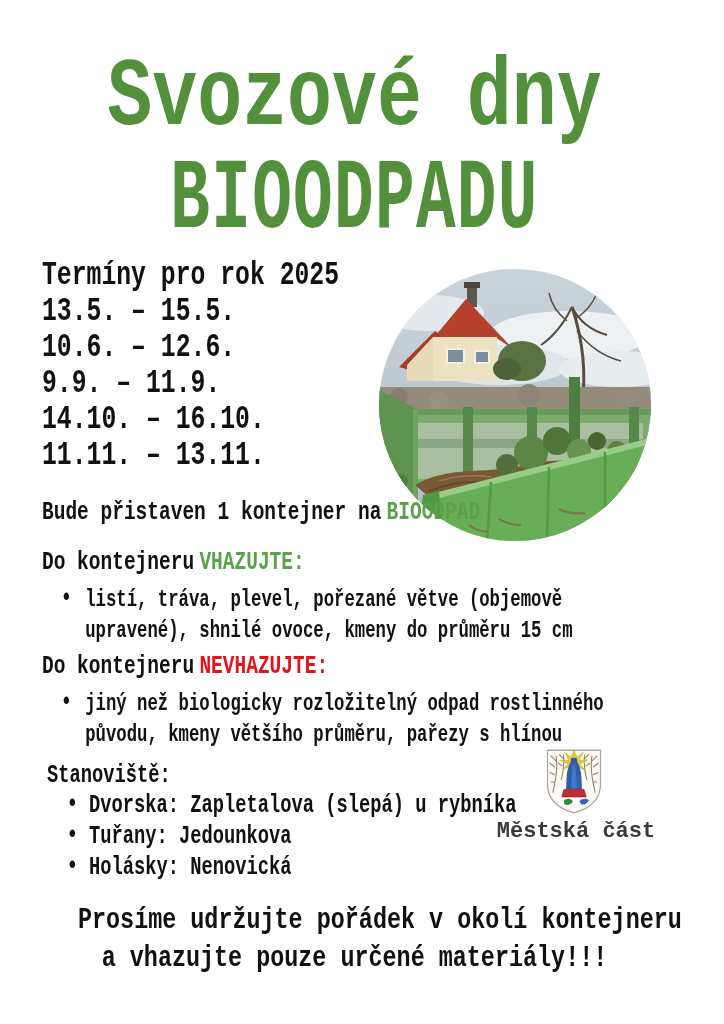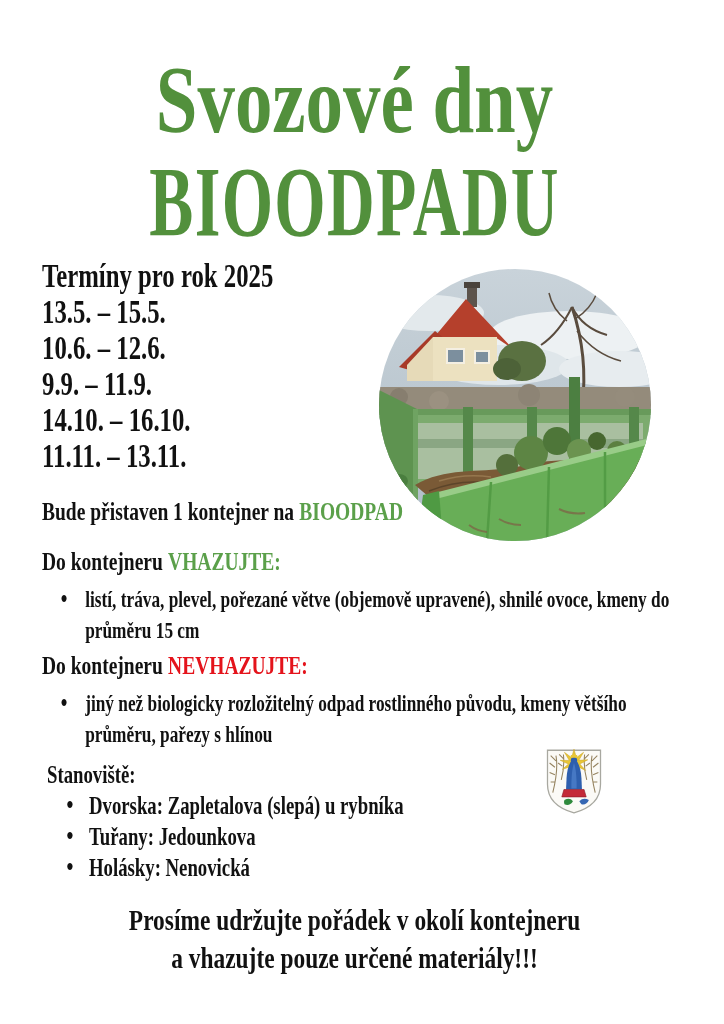--- a/index.html
+++ b/index.html
@@ -1,17 +1,17 @@
 <!DOCTYPE html>
 <html><head>
 <meta charset="utf-8">
 <style>
   html,body{margin:0;padding:0;background:#ffffff;}
   .page{position:relative;width:709px;height:1024px;background:#ffffff;overflow:hidden;
-        font-family:Liberation Serif, serif;color:#111111;}
+        font-family:Liberation Mono, monospace;color:#111111;}
   .abs{position:absolute;}
 
   
   .t1{left:0;right:0;top:44px;text-align:center;font-weight:bold;font-size:96px;
       color:#52903c;transform:scaleX(0.78);transform-origin:50% 0;white-space:nowrap;}
   .t2{left:0;right:0;top:144px;text-align:center;font-weight:bold;font-size:100px;
       color:#52903c;transform:scaleX(0.66);transform-origin:50% 0;white-space:nowrap;letter-spacing:2px;}
 
   
   .cl{transform:scaleX(0.75);transform-origin:0 0;}
@@ -175,18 +175,19 @@
     <path d="M30,3 L32.2,11 L39,6 L34.5,13.5 L43,13 L35.5,17 L41,23 L33.5,19.5 L32,28 L30,20.5 L26,27 L26.8,19.5 L19,22 L24.8,17 L17,13.5 L25.6,13.6 L21,6 L27.8,11 Z" fill="#e9c636" stroke="#c9a422" stroke-width="0.5"></path>
     <circle cx="30" cy="13.5" r="3" fill="#2e5fae"></circle>
     <rect x="27" y="8.5" width="6" height="2.5" fill="#e9c636"></rect>
     <path d="M30,11 C25.5,15 23.5,22 23,30 L22.5,41 H37.5 L37,30 C36.5,22 34.5,15 30,11 Z" fill="#2e5fae"></path>
     <path d="M30,16 C28,22 27.5,30 27.5,40 L32.5,40 C32.5,30 32,22 30,16 Z" fill="#4a7cc8" opacity="0.85"></path>
     <path d="M20.5,41 H39.5 L41.5,48 H18.5 Z" fill="#c42a38" stroke="#8d1d29" stroke-width="0.6"></path>
     <path d="M21,51 q5,-3 8,1 q-3,5 -8,3 q-1,-2 0,-4 Z" fill="#2f8a3c"></path>
     <path d="M35,52 q4,-4 9,-1 q-2,5 -7,4 Z" fill="#3566b2"></path>
   </svg>
   <div class="abs org">
+    <div>Městská část</div>
   </div>
 
   <div class="abs f1 cc">Prosíme udržujte pořádek v okolí kontejneru</div>
   <div class="abs f2 cc">a vhazujte pouze určené materiály!!!</div>
 
 </div>
 
 </body></html>

